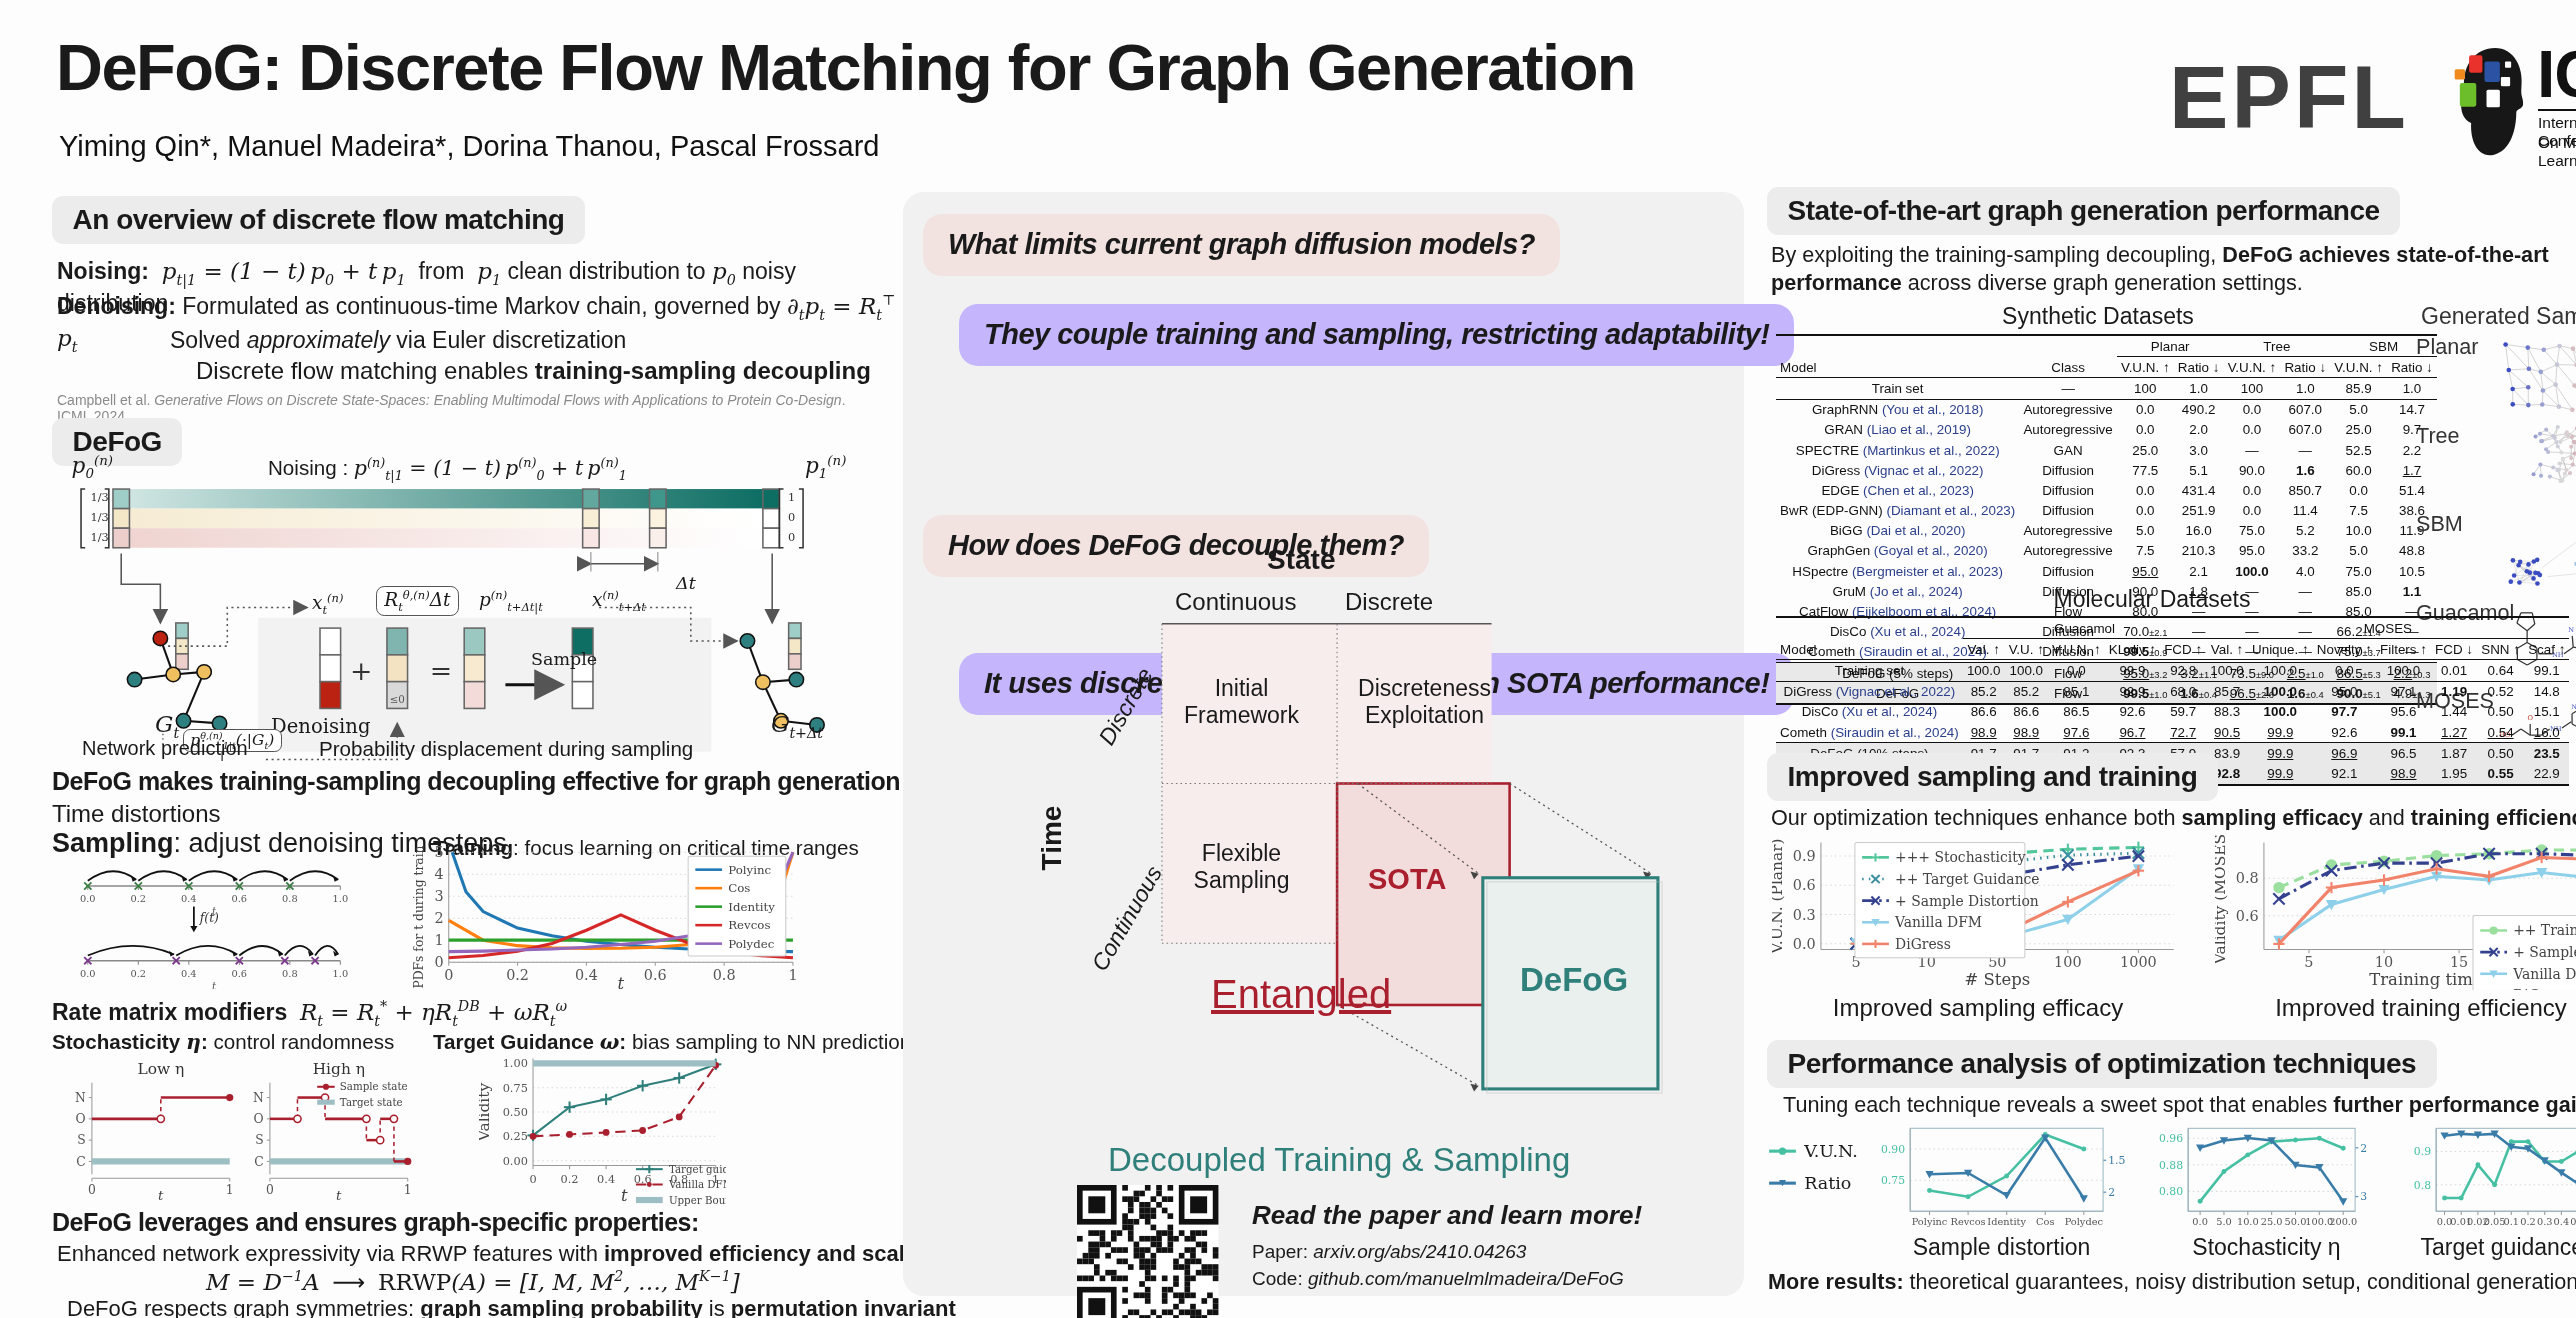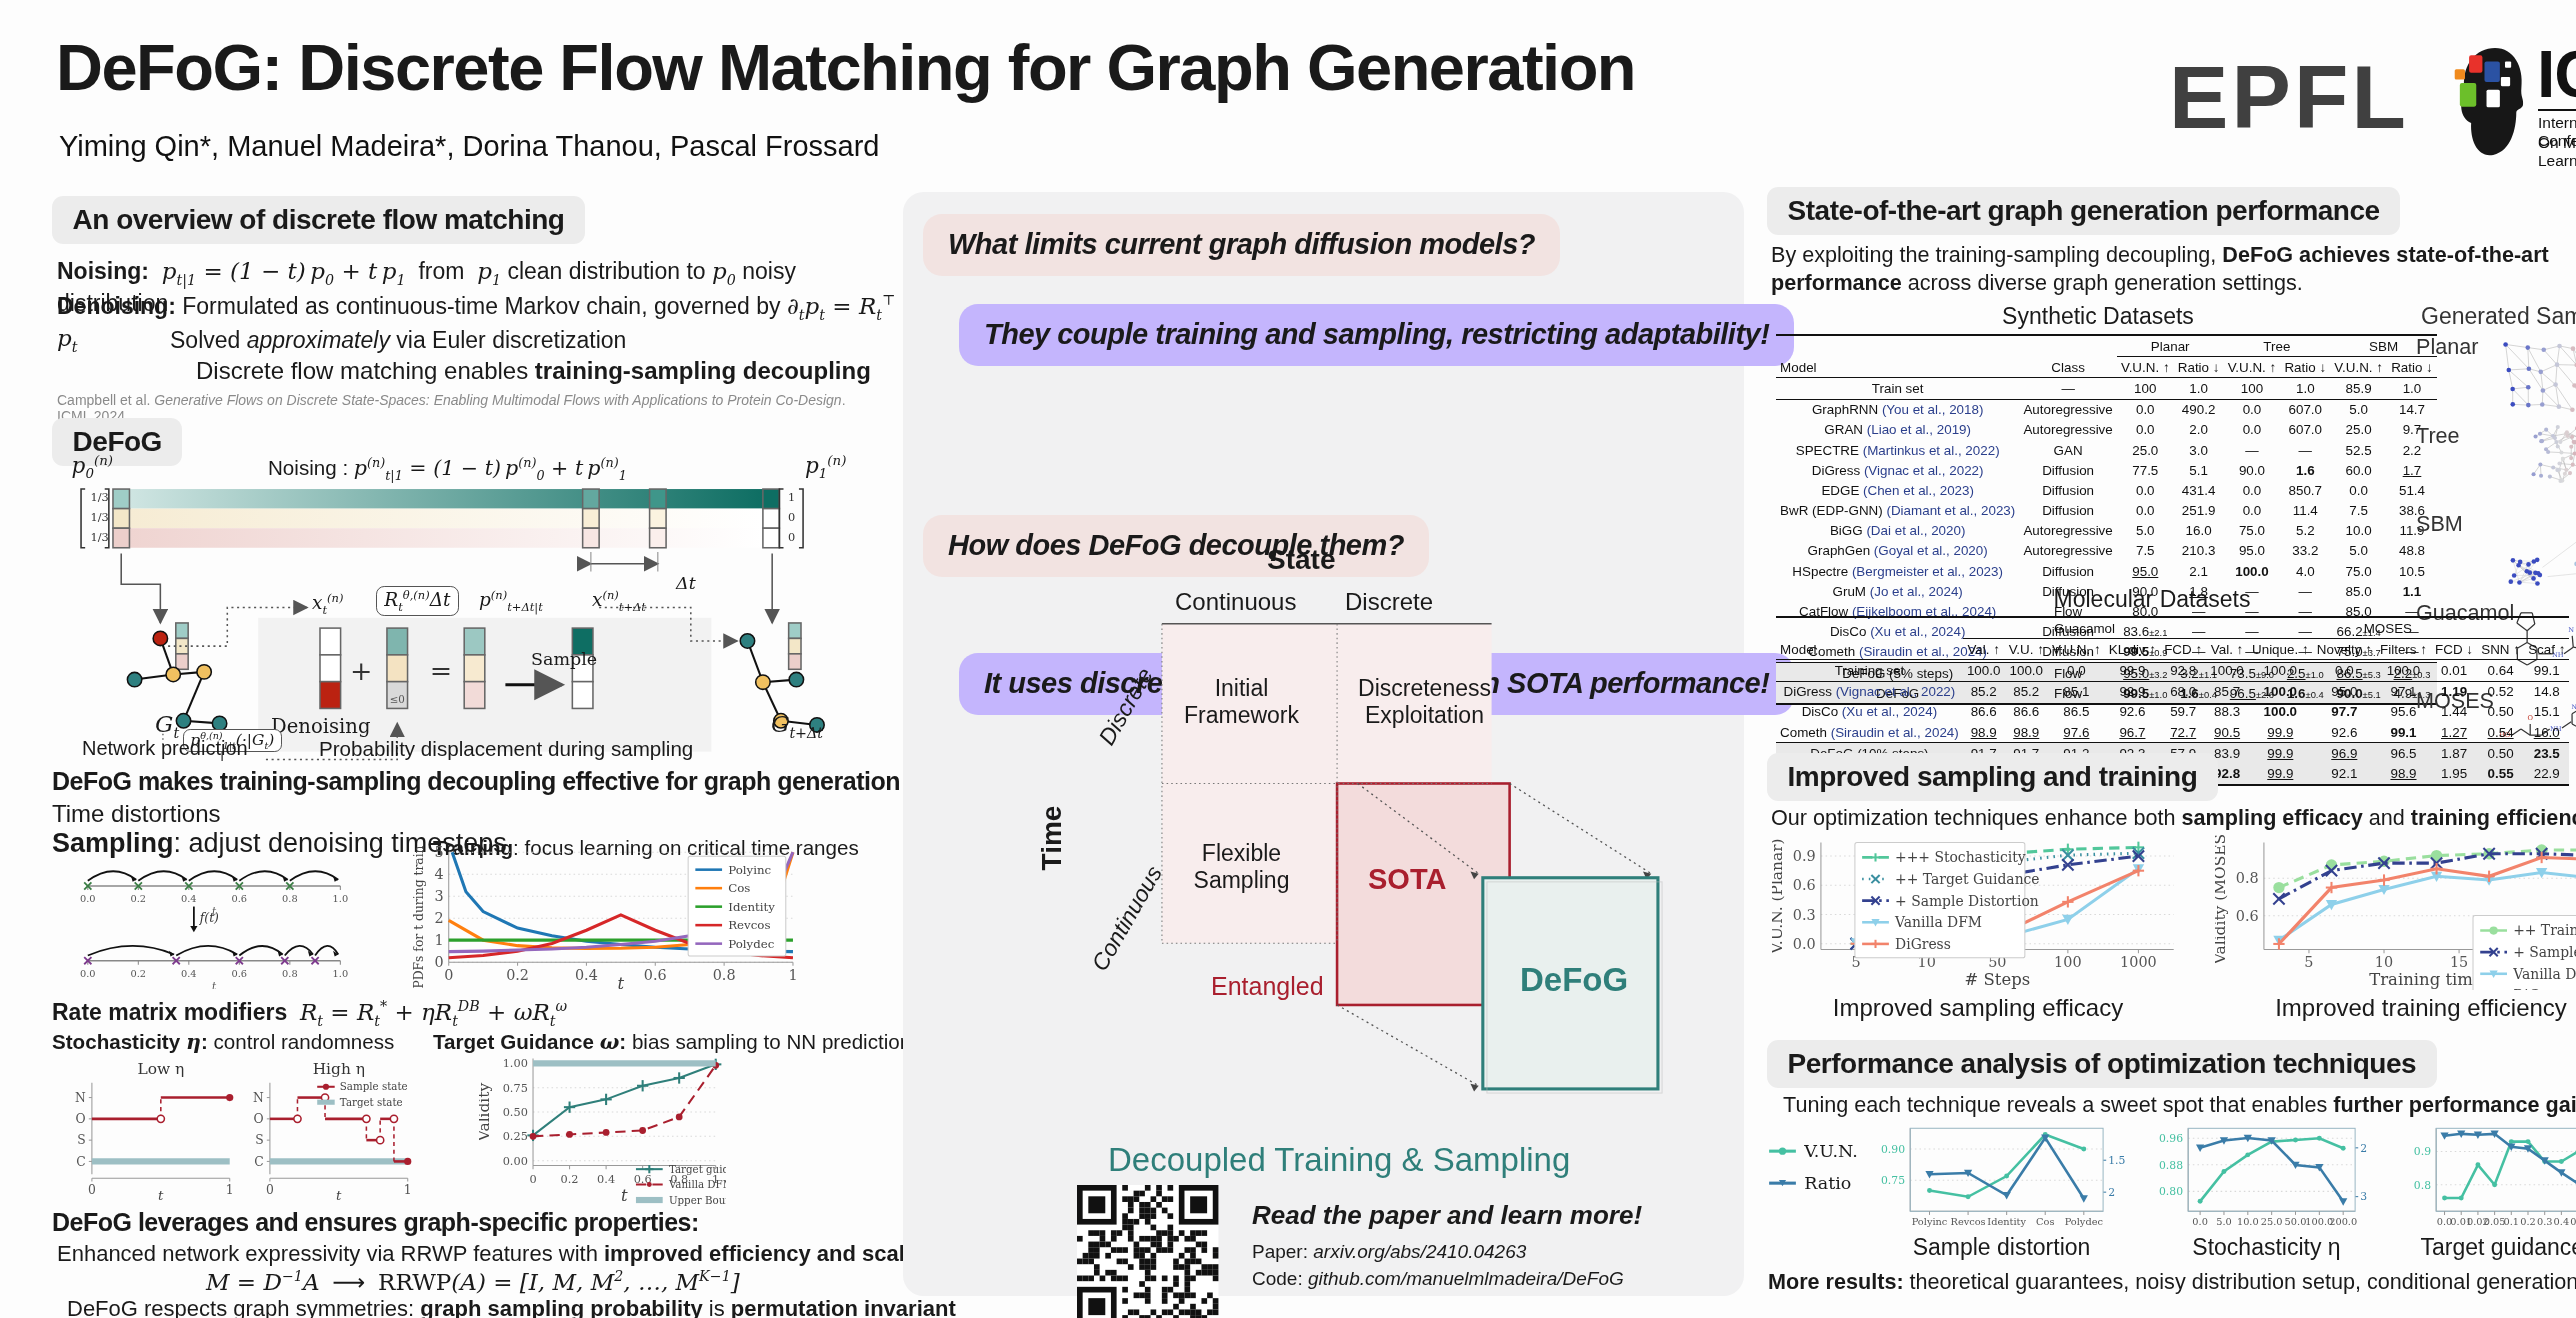--- a/index.html
+++ b/index.html
@@ -481,21 +481,21 @@
         <path d="M1165 640 l-16 -4 l7 15 Z" fill="#444"></path>
         <path d="M830 1052 l-16 -4 l7 15 Z" fill="#444"></path>
       <rect x="838" y="648" width="340" height="410" fill="#e9f0ee" stroke="#2f7f7a" stroke-width="6" filter="none"></rect>
       <rect x="846" y="656" width="340" height="410" fill="none" stroke="#bbb" stroke-width="2" opacity="0.5"></rect>
     </svg>
     <div class="abs" style="left:126px;top:131px;width:129px;font-size:23px;text-align:center;">Initial Framework</div>
     <div class="abs" style="left:296px;top:131px;width:155px;font-size:23px;text-align:center;">Discreteness Exploitation</div>
     <div class="abs" style="left:126px;top:296px;width:129px;font-size:23px;text-align:center;">Flexible Sampling</div>
     <div class="abs redtxt" style="left:317px;top:319px;font-size:29px;font-weight:bold;">SOTA</div>
     <div class="abs tealtxt" style="left:469px;top:417px;font-size:33px;font-weight:bold;">DeFoG</div>
-    <div class="abs redtxt" style="left:160px;top:428px;font-size:25px;">Entangled</div>
+    <div class="abs redtxt" style="left:160px;top:428px;font-size:40px;text-decoration:underline;">Entangled</div>
   </div>
   <div class="abs tealtxt" style="left:1108px;top:1141px;font-size:33px;letter-spacing:0px;">Decoupled Training &amp; Sampling</div>
 
   <svg class="abs" style="left:1077px;top:1185px;" width="144" height="144" id="qr" viewBox="0 0 280 280">
       <rect x="0" y="0" width="275" height="275" fill="#fff"></rect>
       <rect x="88" y="0" width="11" height="11" fill="#111"></rect>
       <rect x="132" y="0" width="11" height="11" fill="#111"></rect>
       <rect x="154" y="0" width="11" height="11" fill="#111"></rect>
       <rect x="176" y="0" width="11" height="11" fill="#111"></rect>
       <rect x="110" y="11" width="11" height="11" fill="#111"></rect>
@@ -845,21 +845,21 @@
             <td><span class="">80.0</span></td>
             <td><span class="">—</span></td>
             <td><span class="">—</span></td>
             <td><span class="">—</span></td>
             <td><span class="">85.0</span></td>
             <td><span class="">—</span></td>
           </tr>
           <tr class="" style="">
             <td class="mdl">DisCo <span class="cite-blue">(Xu et al., 2024)</span></td>
             <td>Diffusion</td>
-            <td><span class="">83.6</span><span class="pm">±2.1</span></td>
+            <td><span class="">70.0</span><span class="pm">±2.1</span></td>
             <td><span class="">—</span></td>
             <td><span class="">—</span></td>
             <td><span class="">—</span></td>
             <td><span class="">66.2</span><span class="pm">±1.4</span></td>
             <td><span class="">—</span></td>
           </tr>
           <tr class="" style="">
             <td class="mdl">Cometh <span class="cite-blue">(Siraudin et al., 2024)</span></td>
             <td>Diffusion</td>
             <td><span class="vb">99.5</span><span class="pm">±0.9</span></td>

